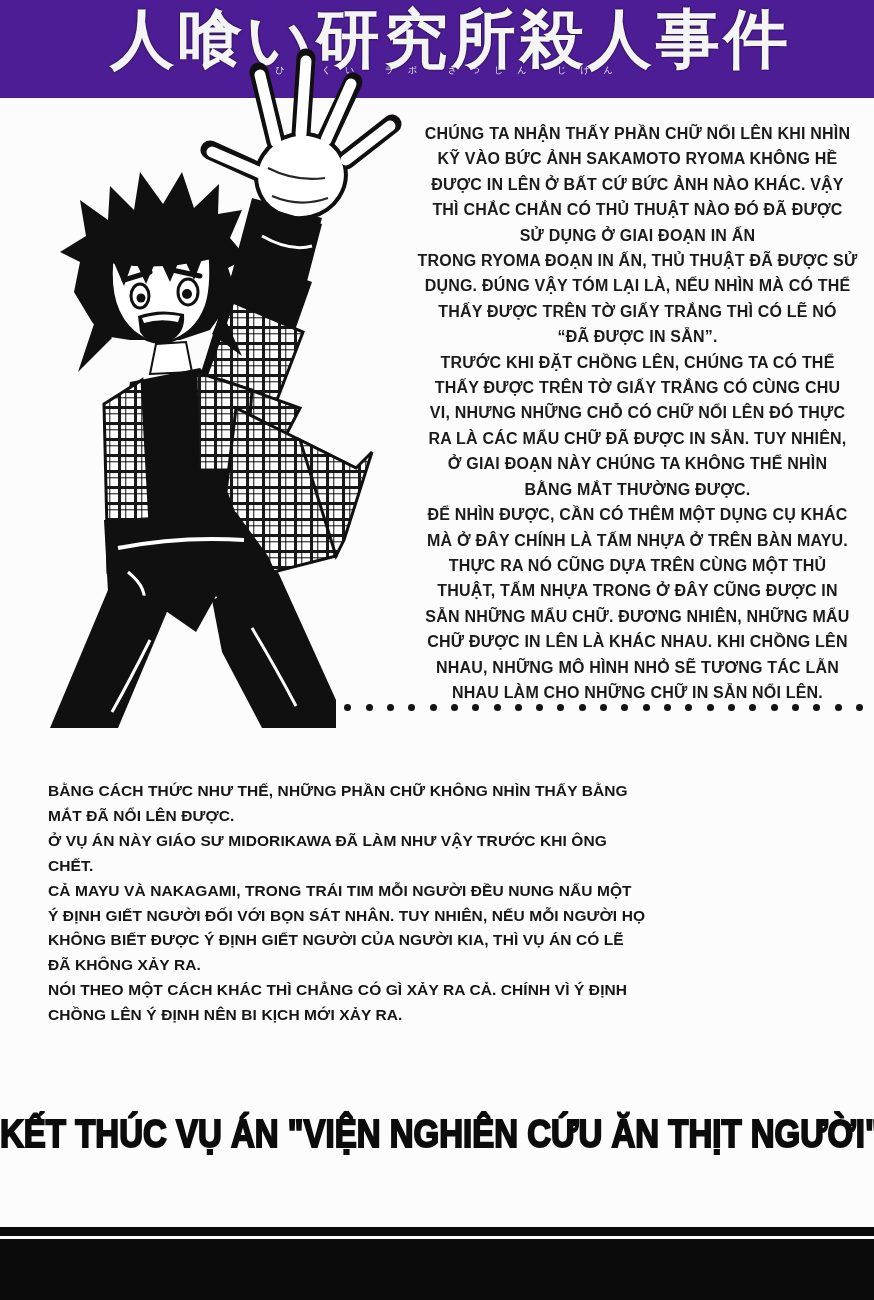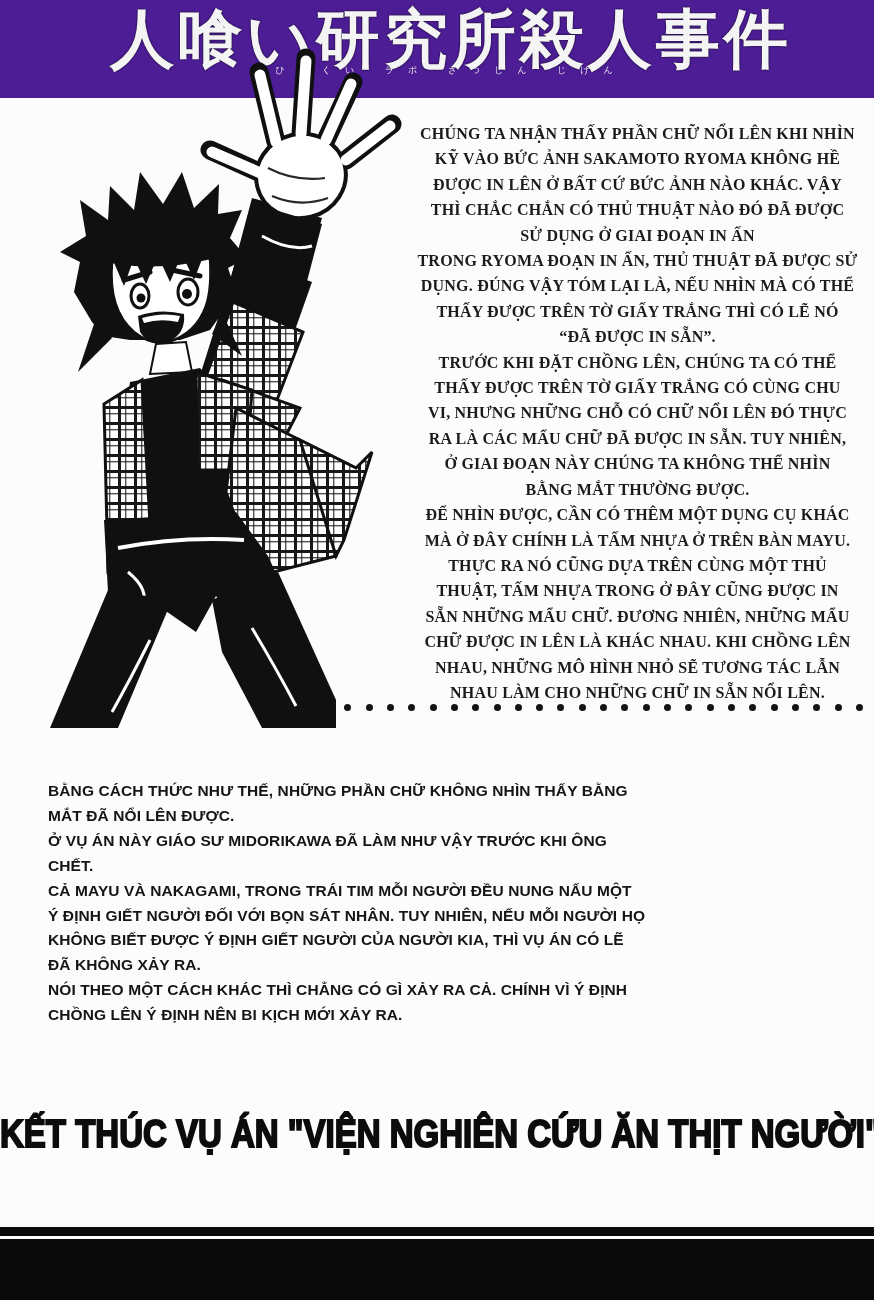--- a/index.html
+++ b/index.html
@@ -21,21 +21,21 @@
   }
   .banner-furigana {
     margin-top:-14px; font-size:9px; color:#e9e9e9; letter-spacing:14px;
   }
   
   .figure-wrap { position:absolute; top:0; left:0; width:430px; height:735px; z-index:2; }
   
   .right-col {
     position:absolute; left:405px; top:121px; width:465px; z-index:1;
     text-align:center; font-weight:bold; font-size:16px; line-height:25.4px;
-    letter-spacing:0.2px; color:#1b1b1b;font-family:Liberation Serif, serif;
+    letter-spacing:0.2px; color:#1b1b1b;
   }
   .para { white-space:pre-line; margin:0; }
   
   .dots {
     position:absolute; left:323px; top:703px; width:540px; height:8px;
     display:flex; justify-content:space-between; align-items:center; z-index:1;
   }
   .dot { width:7px; height:7px; border-radius:50%; background:#141414; }
   
   .bottom-text {

